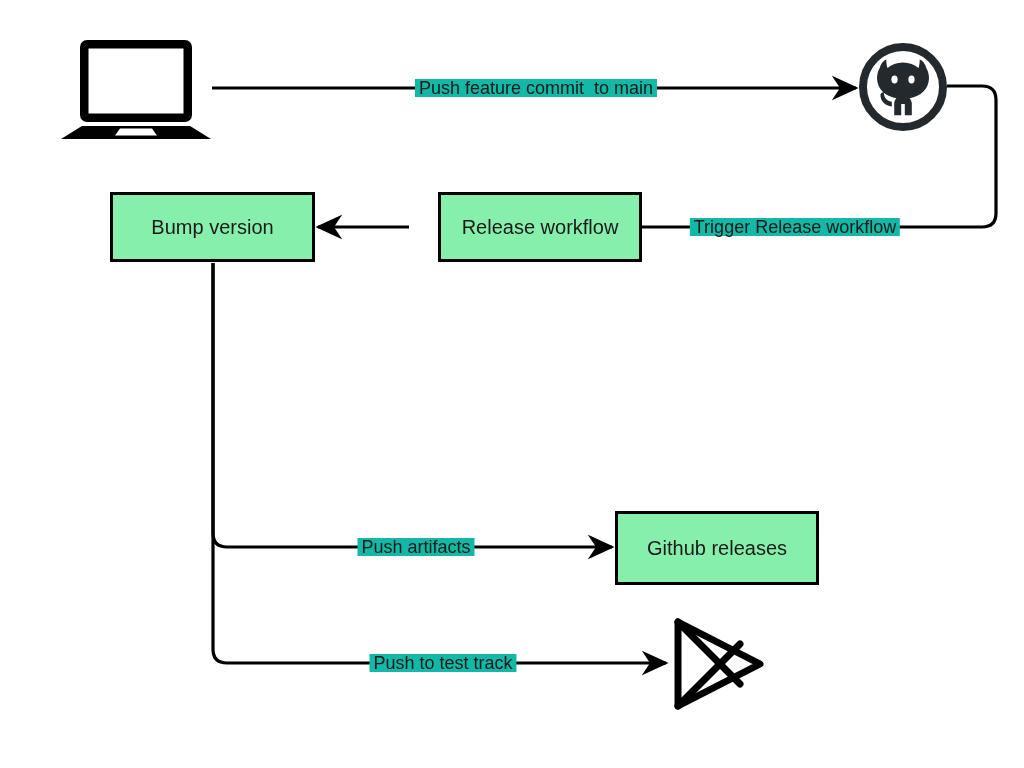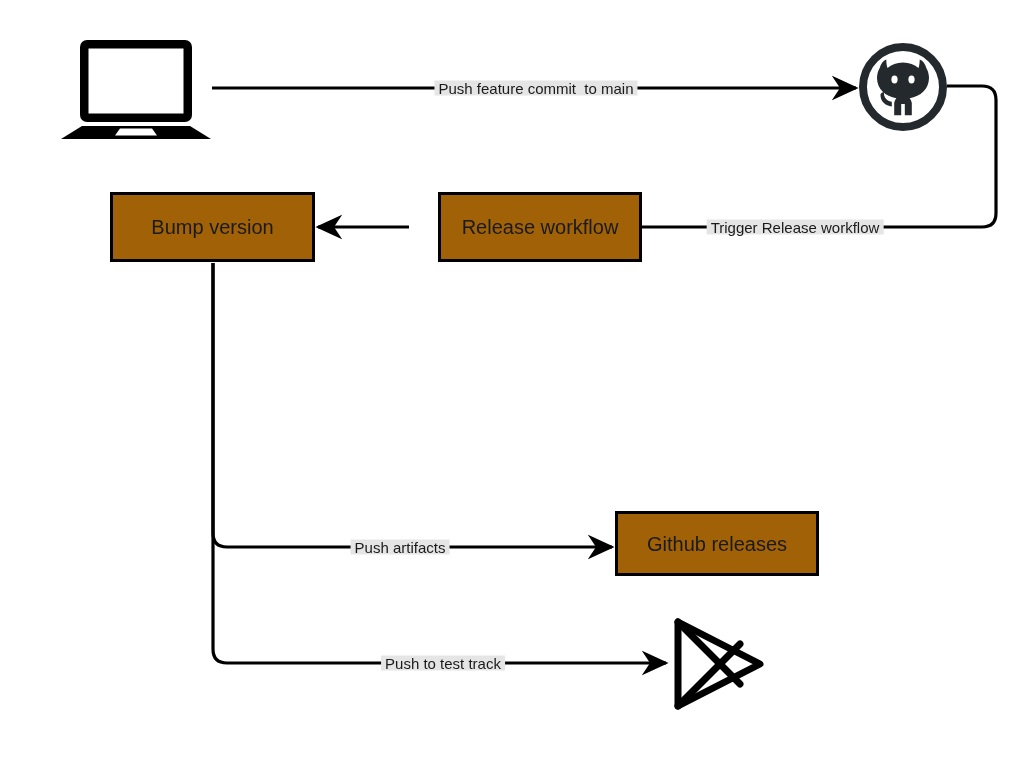--- a/index.html
+++ b/index.html
@@ -23,38 +23,38 @@
     position: absolute;
     top: 0;
     left: 0;
     width: 1024px;
     height: 768px;
   }
   .node-box {
     position: absolute;
     box-sizing: border-box;
     border: 3px solid #000000;
-    background: #a16207;
+    background: #86efac;
     display: flex;
     align-items: center;
     justify-content: center;
   }
   .node-label {
     font-family: "Liberation Sans", sans-serif;
     font-size: 20px;
     color: #1a1a1a;
     line-height: 1;
     white-space: nowrap;
   }
   .edge-label {
     position: absolute;
     font-family: "Liberation Sans", sans-serif;
-    font-size: 15px;
+    font-size: 18px;
     color: #1a1a1a;
-    background: #e5e5e5;
+    background: #14b8a6;
     white-space: pre;
     line-height: 1;
     padding: 0 4px;
     transform: translate(-50%, -50%);
   }
   .icon-wrap {
     position: absolute;
   }
 </style>
 </head>
@@ -131,25 +131,25 @@
   </div>
 
   <div class="node-box" style="left:110px; top:192px; width:205px; height:70px;">
     <span class="node-label">Bump version</span>
   </div>
 
   <div class="node-box" style="left:410px; top:192px; width:204px; height:70px;margin-left:28px;">
     <span class="node-label">Release workflow</span>
   </div>
 
-  <div class="node-box" style="left:615px; top:511px; width:204px; height:65px;">
+  <div class="node-box" style="left:615px; top:511px; width:204px; height:74px;">
     <span class="node-label">Github releases</span>
   </div>
 
   <div class="edge-label" style="left:536px; top:88px;">Push feature commit  to main</div>
 
   <div class="edge-label" style="left:795px; top:227px;text-align:center;">Trigger Release workflow</div>
 
-  <div class="edge-label" style="left:400px; top:547px;">Push artifacts</div>
+  <div class="edge-label" style="left:416px; top:547px;">Push artifacts</div>
 
   <div class="edge-label" style="left:443px; top:663px;">Push to test track</div>
 
 </div>
 
 </body></html>

